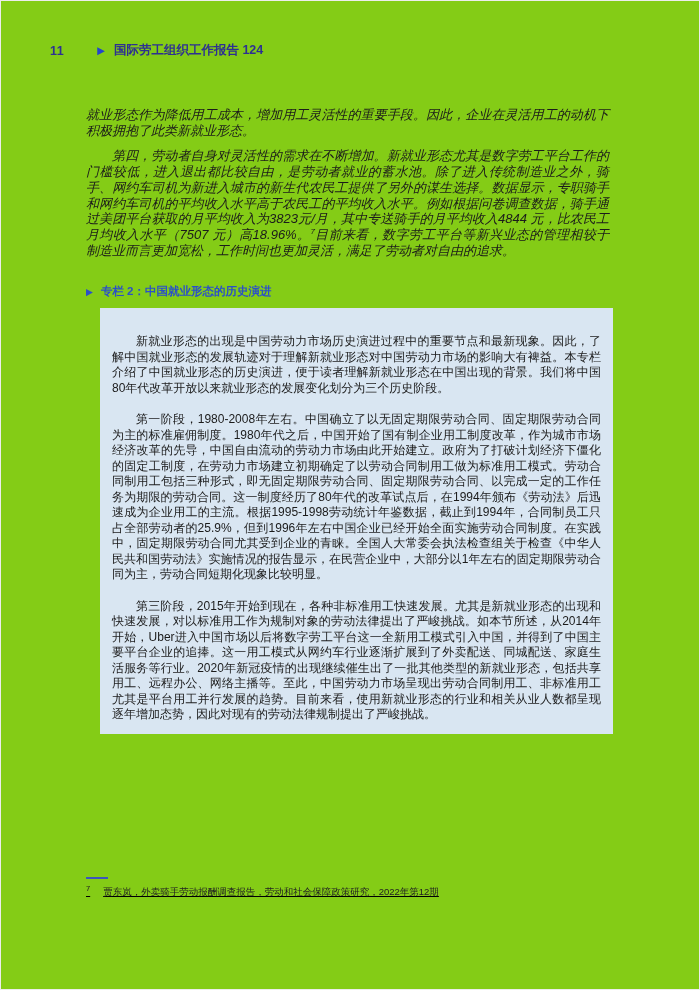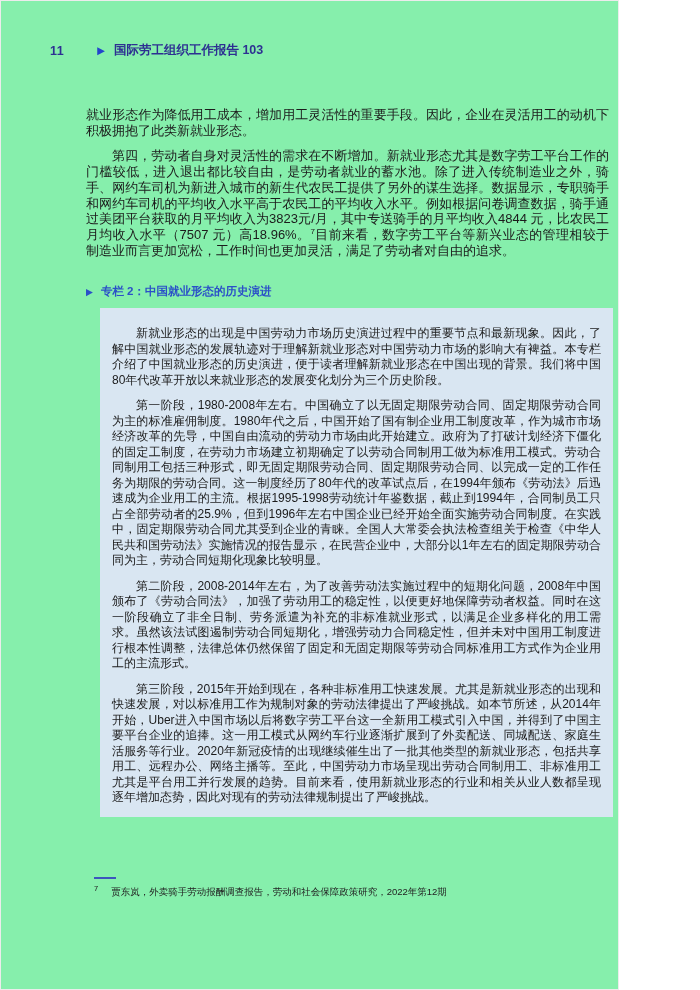--- a/index.html
+++ b/index.html
@@ -1,19 +1,19 @@
 <!DOCTYPE html>
 <html><head>
 <meta charset="utf-8">
 <style>
   html, body { margin:0; padding:0; background:#ffffff; }
   .page {
     position:relative;
-    width:619px; height:990px;
-    background:#86efac;
+    width:700px; height:990px;
+    background:#84cc16;
     box-shadow: inset 0 0 0 1px #ececec;
     font-family:"Liberation Sans","DejaVu Sans",sans-serif;
     overflow:hidden;
   }
   
   .header {
     position:absolute; top:42px; left:50px; right:50px;
     display:flex; align-items:center;
     color:#2d3092; font-size:12.5px; font-weight:bold;
   }
@@ -22,71 +22,70 @@
     color:#2244cc; font-size:10px; line-height:1;
     display:inline-block; transform:scaleY(1.05);
   }
   .header .arrow { margin-left:33px; margin-right:9px; }
   
   .content {
     position:absolute; left:86px; top:107px; width:527px;
     color:#1b1b1b; font-size:13px; line-height:15.9px;
     text-align:justify;
   }
-  p.para { margin:0 4px 9px 0; }
+  p.para { margin:0 4px 9px 0;font-style:italic; }
   p.para.indent { text-indent:2em; }
   sup.note-ref { font-size:8px; line-height:0; vertical-align:super; }
   
   .column-label {
     margin-top:25px;
     color:#2b50c8; font-size:11.5px; font-weight:bold;
     display:flex; align-items:center;
   }
   .column-label .arrow { margin-right:8px; color:#2b50c8; font-size:9px; }
   
   .column-box {
     margin-top:8px; margin-left:14px;
     background:#d9e6f2;
     padding:10px 12px 11px 12px;
     font-size:12px; line-height:15.5px;
     color:#1b1b1b; text-align:justify;
   }
-  .boxpara { margin:8px 0 10px 0; text-indent:2em; }
+  .boxpara { margin:16px 0 10px 0; text-indent:2em; }
   .boxpara:last-child { margin-bottom:0; }
   
-  .footnote { position:absolute; left:94px; top:877px; width:520px; }
+  .footnote { position:absolute; left:86px; top:877px; width:520px;text-decoration:underline; }
   .fn-sep { width:22px; border-top:2px solid #3c55bd; margin-bottom:4px; }
   .fn-line { font-size:9.5px; color:#222222; line-height:12px; }
   .fn-marker { font-size:7.5px; vertical-align:super; margin-right:13px; }
 </style>
 </head>
 <body>
 
 <div class="page">
 
   <div class="header">
     <span class="pagenum">11</span>
     <span class="arrow">▶</span>
-    <span class="htitle">国际劳工组织工作报告 103</span>
+    <span class="htitle">国际劳工组织工作报告 124</span>
   </div>
 
   <div class="content">
     <p class="para">就业形态作为降低用工成本，增加用工灵活性的重要手段。因此，企业在灵活用工的动机下积极拥抱了此类新就业形态。</p>
 
     <p class="para indent"><span>第四，劳动者自身对灵活性的需求在不断增加。新就业形态尤其是数字劳工平台工作的门槛较低，进入退出都比较自由，是劳动者就业的蓄水池。除了进入传统制造业之外，骑手、网约车司机为新进入城市的新生代农民工提供了另外的谋生选择。数据显示，专职骑手和网约车司机的平均收入水平高于农民工的平均收入水平。例如根据问卷调查数据，骑手通过美团平台获取的月平均收入为3823元/月，其中专送骑手的月平均收入4844 元，比农民工月均收入水平（7507 元）高18.96%。</span><sup class="note-ref">7</sup><span>目前来看，数字劳工平台等新兴业态的管理相较于制造业而言更加宽松，工作时间也更加灵活，满足了劳动者对自由的追求。</span></p>
 
     <div class="column-label">
       <span class="arrow">▶</span>
       <span>专栏 2：中国就业形态的历史演进</span>
     </div>
 
     <div class="column-box">
       <p class="boxpara">新就业形态的出现是中国劳动力市场历史演进过程中的重要节点和最新现象。因此，了解中国就业形态的发展轨迹对于理解新就业形态对中国劳动力市场的影响大有裨益。本专栏介绍了中国就业形态的历史演进，便于读者理解新就业形态在中国出现的背景。我们将中国80年代改革开放以来就业形态的发展变化划分为三个历史阶段。</p>
       <p class="boxpara">第一阶段，1980-2008年左右。中国确立了以无固定期限劳动合同、固定期限劳动合同为主的标准雇佣制度。1980年代之后，中国开始了国有制企业用工制度改革，作为城市市场经济改革的先导，中国自由流动的劳动力市场由此开始建立。政府为了打破计划经济下僵化的固定工制度，在劳动力市场建立初期确定了以劳动合同制用工做为标准用工模式。劳动合同制用工包括三种形式，即无固定期限劳动合同、固定期限劳动合同、以完成一定的工作任务为期限的劳动合同。这一制度经历了80年代的改革试点后，在1994年颁布《劳动法》后迅速成为企业用工的主流。根据1995-1998劳动统计年鉴数据，截止到1994年，合同制员工只占全部劳动者的25.9%，但到1996年左右中国企业已经开始全面实施劳动合同制度。在实践中，固定期限劳动合同尤其受到企业的青睐。全国人大常委会执法检查组关于检查《中华人民共和国劳动法》实施情况的报告显示，在民营企业中，大部分以1年左右的固定期限劳动合同为主，劳动合同短期化现象比较明显。</p>
-      <p class="boxpara">第二阶段，2008-2014年左右，为了改善劳动法实施过程中的短期化问题，2008年中国颁布了《劳动合同法》，加强了劳动用工的稳定性，以便更好地保障劳动者权益。同时在这一阶段确立了非全日制、劳务派遣为补充的非标准就业形式，以满足企业多样化的用工需求。虽然该法试图遏制劳动合同短期化，增强劳动力合同稳定性，但并未对中国用工制度进行根本性调整，法律总体仍然保留了固定和无固定期限等劳动合同标准用工方式作为企业用工的主流形式。</p>
       <p class="boxpara">第三阶段，2015年开始到现在，各种非标准用工快速发展。尤其是新就业形态的出现和快速发展，对以标准用工作为规制对象的劳动法律提出了严峻挑战。如本节所述，从2014年开始，Uber进入中国市场以后将数字劳工平台这一全新用工模式引入中国，并得到了中国主要平台企业的追捧。这一用工模式从网约车行业逐渐扩展到了外卖配送、同城配送、家庭生活服务等行业。2020年新冠疫情的出现继续催生出了一批其他类型的新就业形态，包括共享用工、远程办公、网络主播等。至此，中国劳动力市场呈现出劳动合同制用工、非标准用工尤其是平台用工并行发展的趋势。目前来看，使用新就业形态的行业和相关从业人数都呈现逐年增加态势，因此对现有的劳动法律规制提出了严峻挑战。</p>
     </div>
   </div>
 
   <div class="footnote">
     <div class="fn-sep"></div>
     <div class="fn-line">
       <sup class="fn-marker">7</sup><span class="fn-text">贾东岚，外卖骑手劳动报酬调查报告，劳动和社会保障政策研究，2022年第12期</span>
     </div>
   </div>

